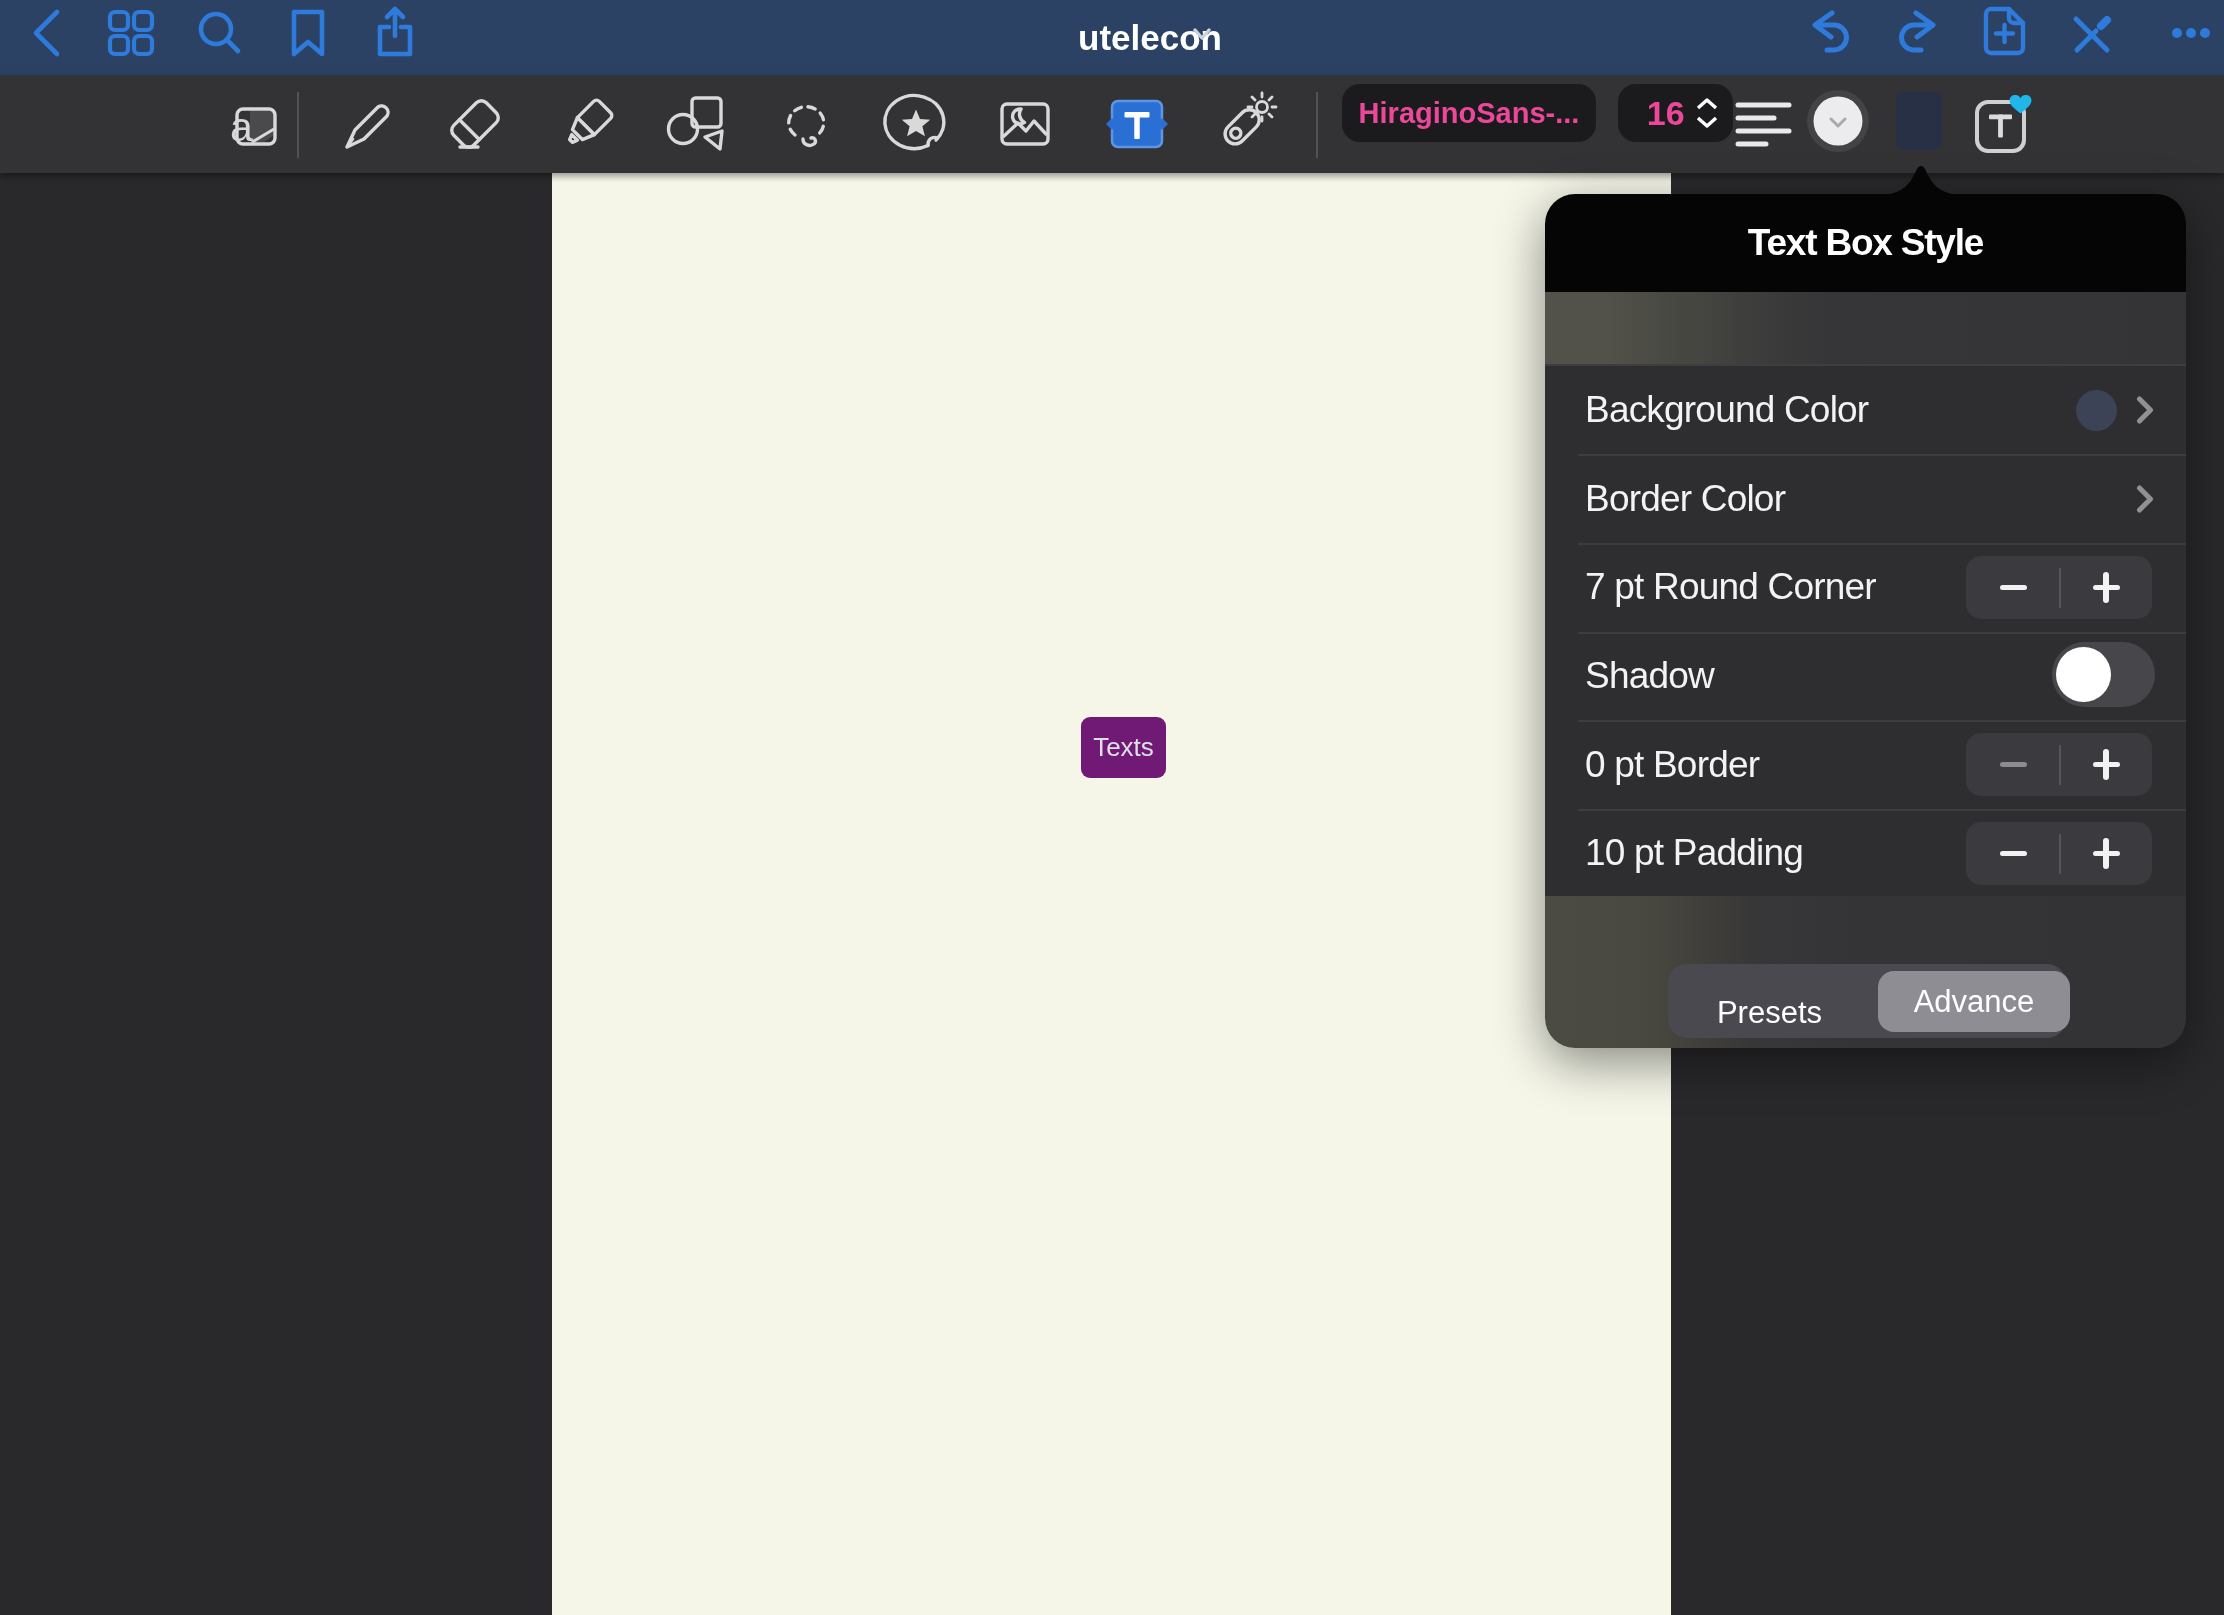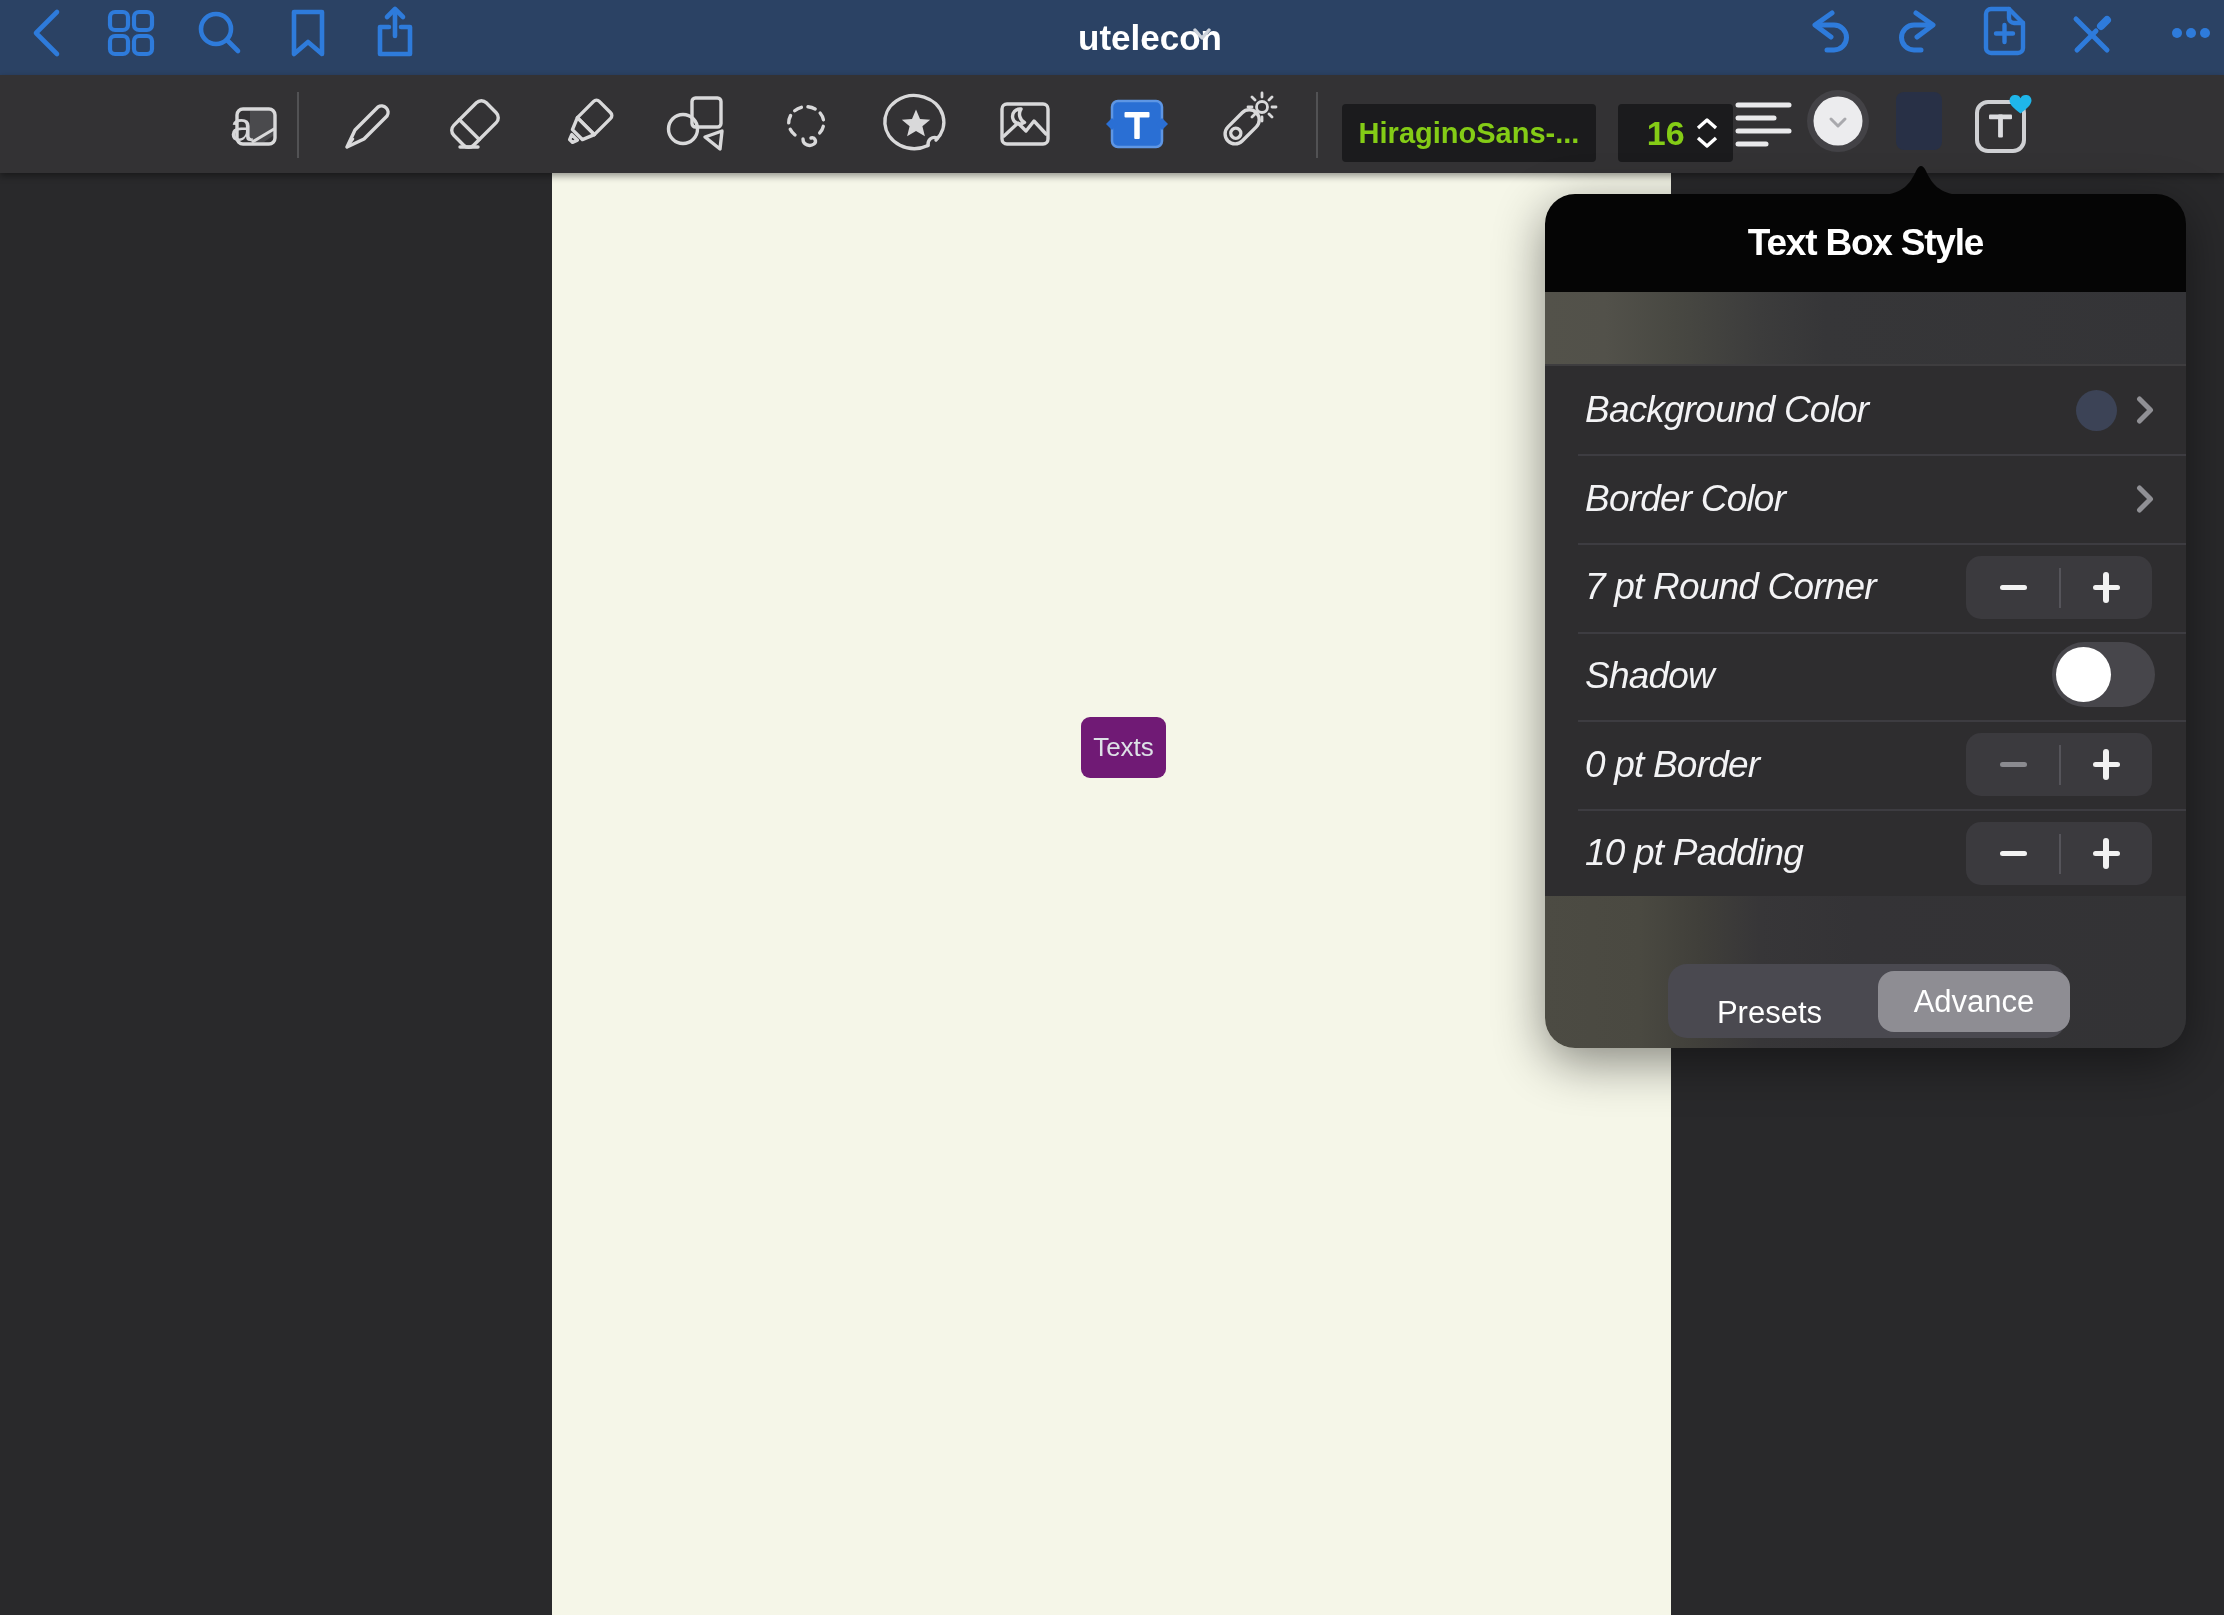--- a/index.html
+++ b/index.html
@@ -3,29 +3,29 @@
 <meta charset="utf-8">
 <style>
   html,body{margin:0;padding:0;}
   body{width:2224px;height:1615px;overflow:hidden;background:#29292b;font-family:"Liberation Sans",sans-serif;}
   .abs{position:absolute;}
   #root{position:relative;width:2224px;height:1615px;overflow:hidden;}
   #paper{left:552px;top:173px;width:1119px;height:1442px;background:#f5f6e8;}
   #topbar{left:0;top:0;width:2224px;height:75px;background:#2b4264;}
   #toolbar{left:0;top:75px;width:2224px;height:98px;background:#333234;box-shadow:0 3px 7px rgba(0,0,0,0.4);}
   .vsep{top:92px;width:2px;height:66px;background:#525254;}
-  .pill{top:104px;height:58px;background:#1b1b1d;border-radius:4px;color:#84cc16;display:flex;align-items:center;justify-content:center;font-weight:bold;}
+  .pill{top:84px;height:58px;background:#1b1b1d;border-radius:18px;color:#ec4899;display:flex;align-items:center;justify-content:center;font-weight:bold;}
   #texts{left:1081px;top:717px;width:85px;height:61px;background:#701a75;border-radius:9px;color:#dde1e6;font-size:26px;display:flex;align-items:center;justify-content:center;}
   
   #pop{left:1545px;top:194px;width:641px;height:854px;border-radius:30px;overflow:hidden;box-shadow:0 14px 50px rgba(0,0,0,0.45);}
   #pop .title{position:absolute;left:0;top:0;width:100%;height:98px;background:#050505;color:#fff;font-size:37px;letter-spacing:-1.2px;font-weight:bold;display:flex;align-items:center;justify-content:center;}
   #pop .band1{position:absolute;left:0;top:98px;width:100%;height:72px;background:linear-gradient(90deg,#53524a 0px,#52514a 60px,#484842 130px,#3c3c3c 215px,#363638 280px,#343437 641px);}
   #pop .rows{position:absolute;left:0;top:170px;width:100%;height:532px;background:#2e2d2f;border-top:2px solid rgba(255,255,255,0.08);box-sizing:border-box;}
   #pop .band2{position:absolute;left:0;top:702px;width:100%;height:152px;background:linear-gradient(90deg,#4c4b43 0px,#4a4941 95px,#403f3a 155px,#373638 215px,#343336 310px,#333335 641px);}
-  .rowlabel{position:absolute;left:40px;color:#f3f3f5;font-size:37px;letter-spacing:-0.8px;transform:translateY(-50%);white-space:nowrap;font-style:italic;}
+  .rowlabel{position:absolute;left:40px;color:#f3f3f5;font-size:37px;letter-spacing:-0.8px;transform:translateY(-50%);white-space:nowrap;}
   .sep{position:absolute;left:33px;right:0;height:2px;background:#3d3c41;}
   .stepper{position:absolute;left:421px;width:186px;height:63px;background:#3b3a3e;border-radius:15px;}
   .stepper .div{position:absolute;left:93px;top:11.5px;width:2px;height:40px;background:#55545a;}
   .minus{position:absolute;left:33.5px;top:28.75px;width:27px;height:5.5px;background:#f2f2f2;border-radius:3px;}
   .plus1{position:absolute;left:126.5px;top:28.75px;width:27px;height:5.5px;background:#f2f2f2;border-radius:3px;}
   .plus2{position:absolute;left:137.25px;top:16px;width:5.5px;height:31px;background:#f2f2f2;border-radius:3px;}
   .chev{position:absolute;left:591px;transform:translateY(-50%);}
   .toggle{position:absolute;left:507px;top:276px;width:103px;height:65px;border-radius:32.5px;background:#47464b;}
   .knob{position:absolute;left:4px;top:5px;width:55px;height:55px;border-radius:50%;background:#fff;}
   .swatch{position:absolute;left:531px;top:23.5px;width:41px;height:41px;border-radius:50%;background:#3c4356;}

